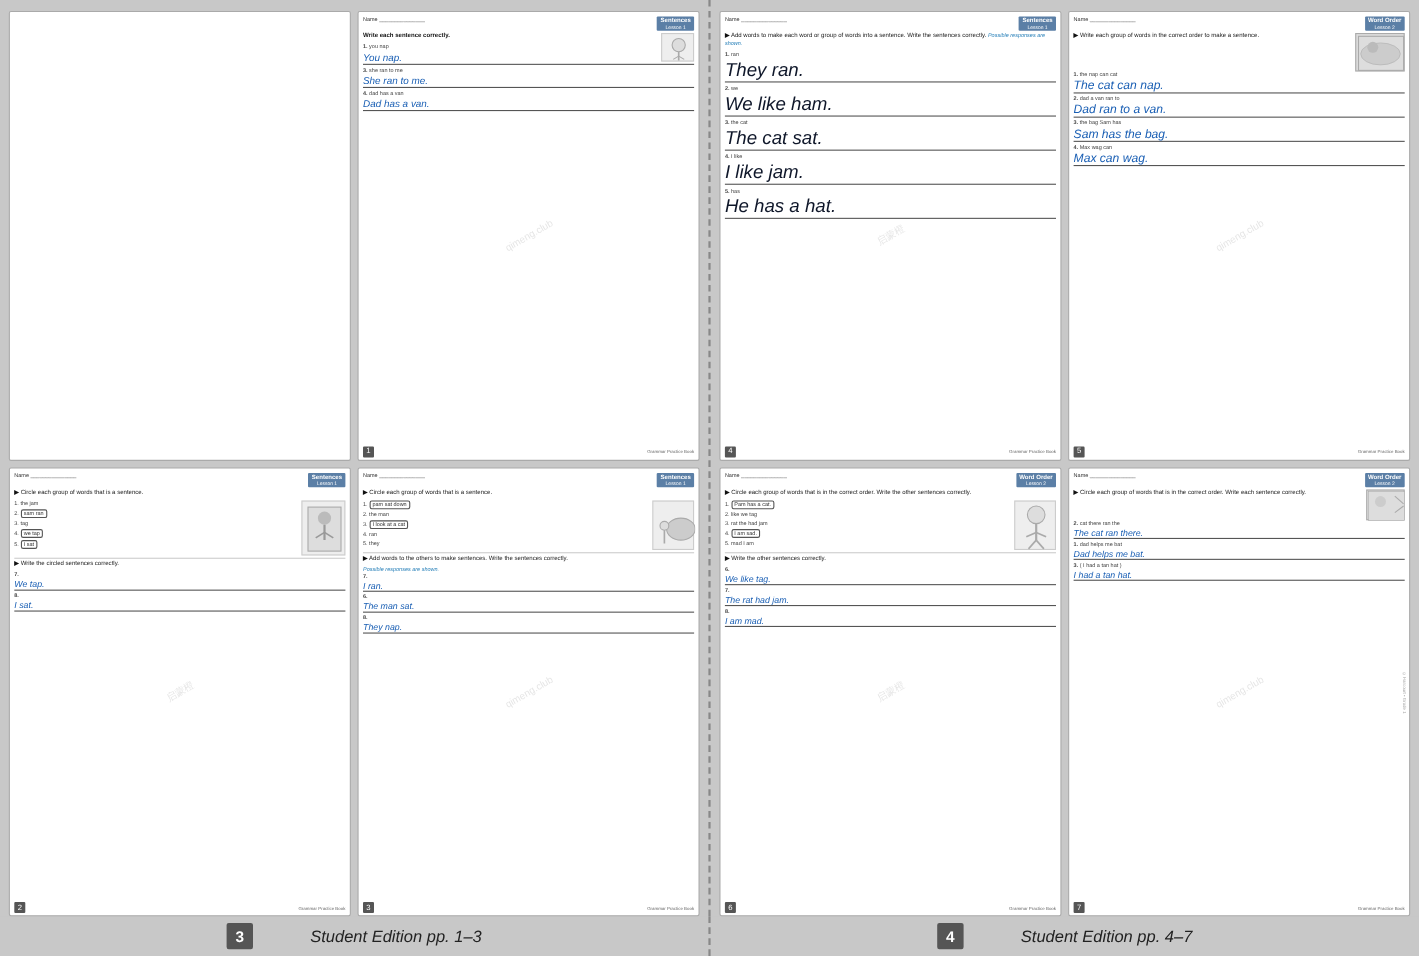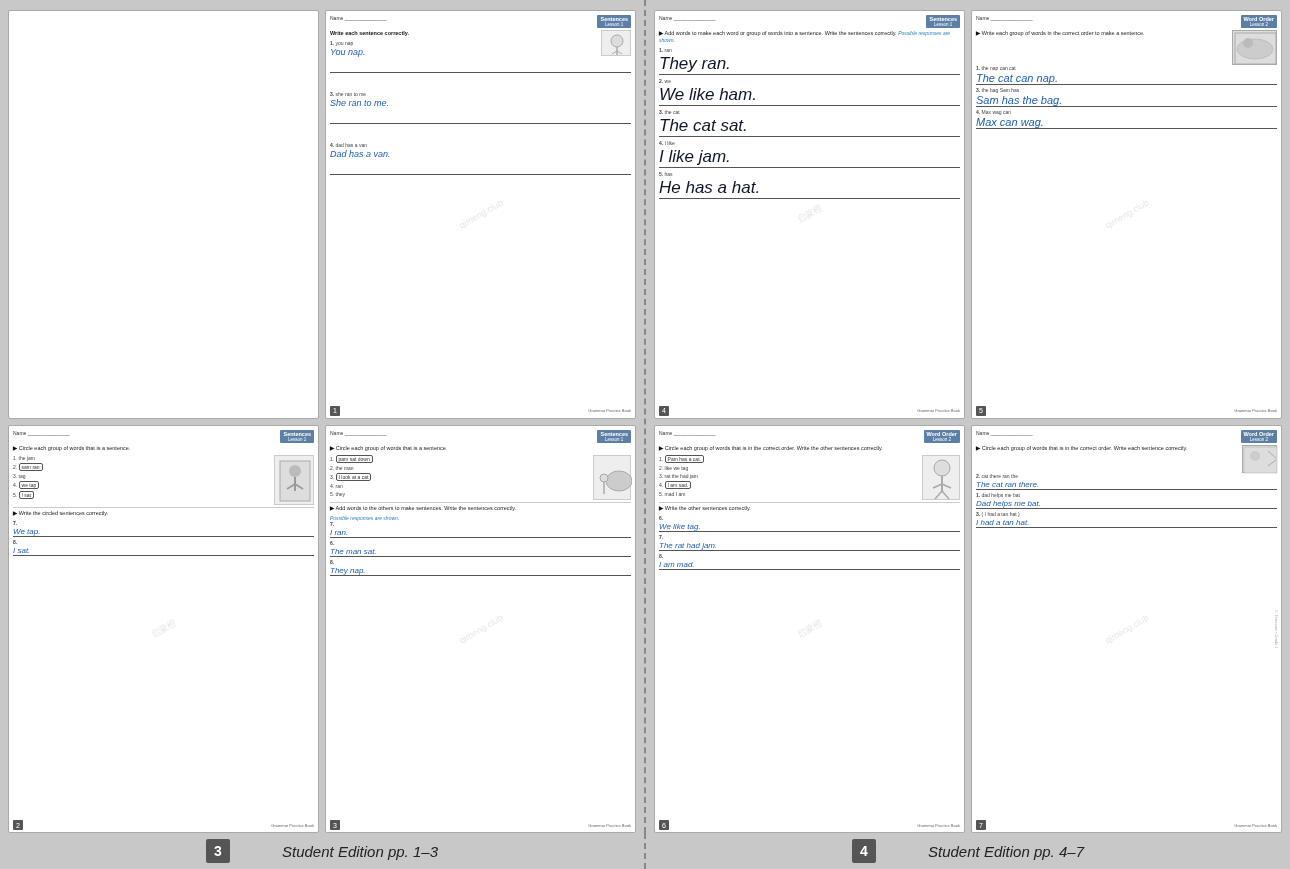--- a/index.html
+++ b/index.html
@@ -99,22 +99,22 @@
       font-size: 5px;
       color: #444;
       margin-bottom: 1px;
     }
 
     .item-answer {
       font-family: 'Comic Sans MS', cursive, sans-serif;
       font-size: 9px;
       color: #1a5fb4;
       border-bottom: 1px solid #555;
-      padding-bottom: 15px;
-      margin-bottom: 18px;
+      padding-bottom: 1px;
+      margin-bottom: 2px;
       min-height: 11px;
       font-style: italic;
     }
 
     .item-answer-sm {
       font-family: 'Comic Sans MS', cursive, sans-serif;
       font-size: 8px;
       color: #1a5fb4;
       border-bottom: 1px solid #555;
       margin-bottom: 2px;
@@ -459,20 +459,24 @@
               <ellipse cx="22" cy="18" rx="18" ry="10" fill="#ccc" stroke="#aaa" stroke-width="0.5"></ellipse>
               <circle cx="15" cy="12" r="5" fill="#bbb"></circle>
             </svg>
           </div>
         </div>
         <div class="worksheet-item">
           <div class="item-prompt"><b>1.</b> the nap can cat</div>
           <div class="item-answer-xl">The cat can nap.</div>
         </div>
         <div class="worksheet-item">
+          <div class="item-prompt"><b>2.</b> dad a van ran to</div>
+          <div class="item-answer-xl">Dad ran to a van.</div>
+        </div>
+        <div class="worksheet-item">
           <div class="item-prompt"><b>3.</b> the bag Sam has</div>
           <div class="item-answer-xl">Sam has the bag.</div>
         </div>
         <div class="worksheet-item">
           <div class="item-prompt"><b>4.</b> Max wag can</div>
           <div class="item-answer-xl">Max can wag.</div>
         </div>
         <div class="worksheet-footer">
           <div class="page-num-box">5</div>
           <div style="font-size:4px;">Grammar Practice Book</div>

